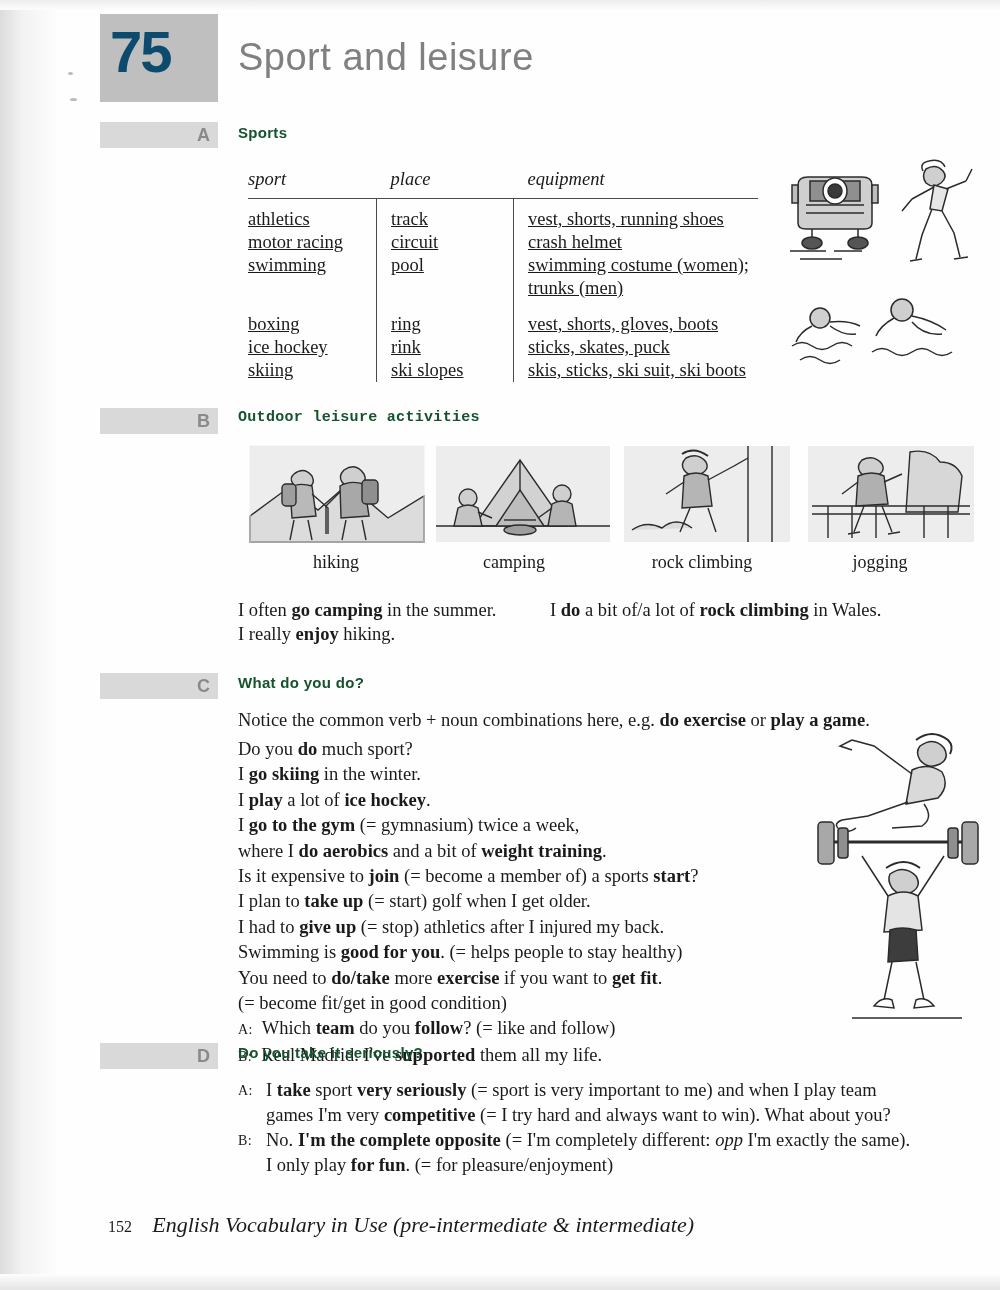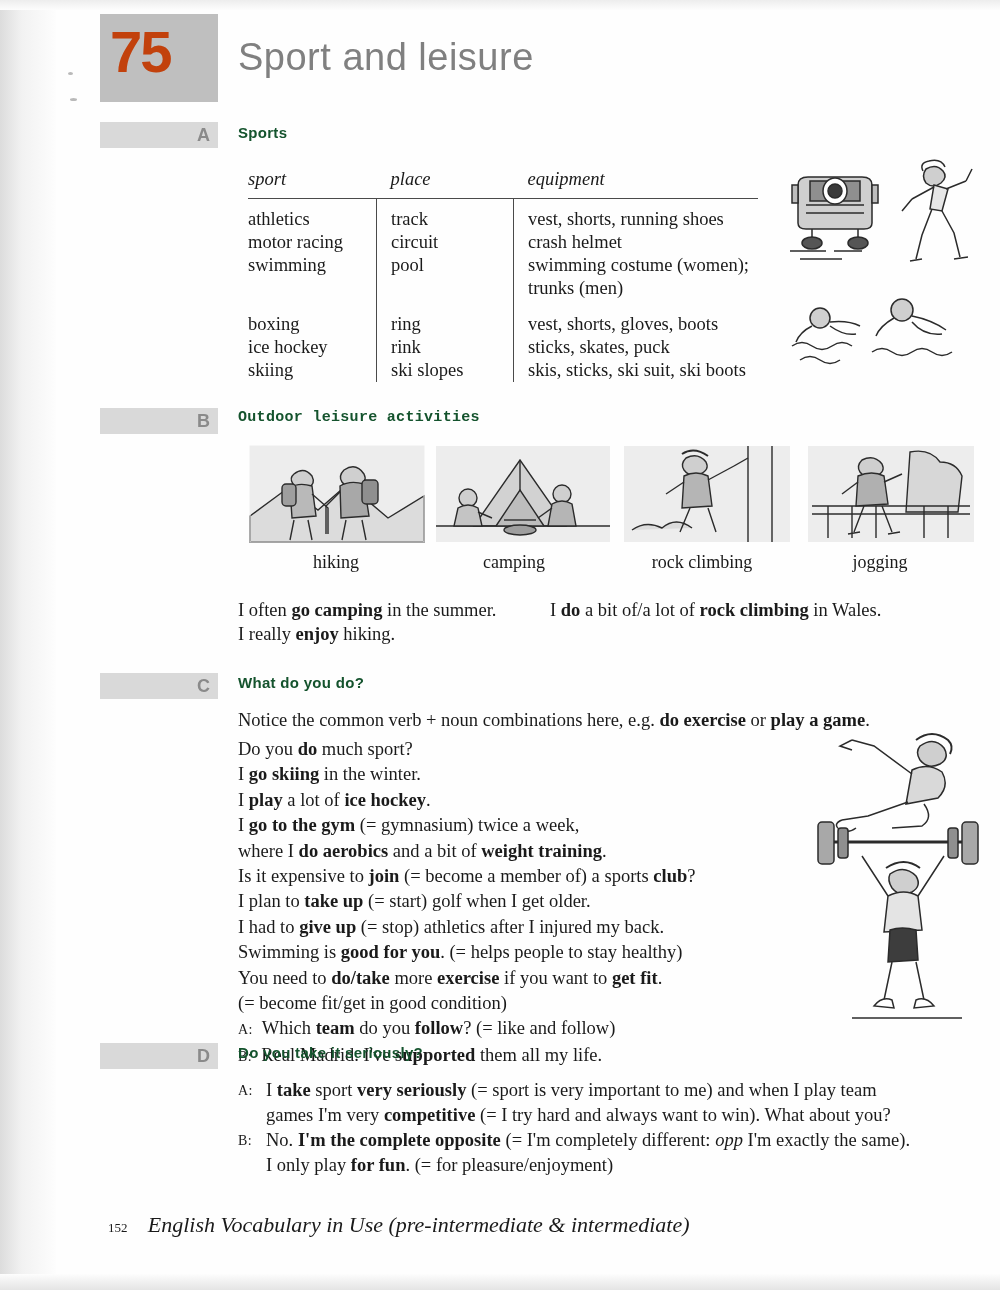--- a/index.html
+++ b/index.html
@@ -55,21 +55,21 @@
     background: #bfbfbf;
   }
   .unit-number {
     position: absolute;
     left: 110px;
     top: 18px;
     width: 100px;
     font-family: "Liberation Sans", sans-serif;
     font-weight: bold;
     font-size: 58px;
-    color: #c2410c;
+    color: #0c4a6e;
     letter-spacing: -2px;
     line-height: 68px;
   }
   .unit-title {
     position: absolute;
     left: 238px;
     top: 36px;
     font-family: "Liberation Sans", sans-serif;
     font-size: 38px;
     color: #808080;
@@ -119,20 +119,21 @@
   .tableA th {
     font-weight: normal;
     font-style: italic;
     text-align: left;
     padding: 0 0 7px 0;
     border-bottom: 1.2px solid #4a4a4a;
   }
   .tableA td {
     vertical-align: top;
     padding: 0;
+    text-decoration: underline;
   }
   .tableA .c1 { width: 128px; }
   .tableA .c2 { width: 122px; border-left: 1.2px solid #4a4a4a; padding-left: 14px;}
   .tableA .c3 { padding-left: 14px; border-left: 1.2px solid #4a4a4a; }
   .tableA th.c2, .tableA th.c3 { border-left: none; }
   .tableA .spacer td { height: 13px; }
   .tableA .pad td { padding-top: 9px; }
   .rowcell { white-space: nowrap; }
 
   
@@ -209,21 +210,21 @@
 
   
   .footer {
     position: absolute;
     left: 108px;
     bottom: 52px;
     font-size: 17px;
   }
   .footer .pageno {
     font-family: "Liberation Serif", serif;
-    font-size: 13px;
+    font-size: 16px;
     margin-right: 16px;
   }
   .footer .ftitle {
     font-style: italic;
     font-size: 22px;
   }
   b { font-weight: bold; }
   i { font-style: italic; }
 </style>
 </head>
@@ -454,21 +455,21 @@
   <div class="sec-letter" style="left:92px;top:673px;">C</div>
   <div class="sec-heading" style="top:674px;">What do you do?</div>
 
   <div class="c-intro">Notice the common verb + noun combinations here, e.g. <b>do exercise</b> or <b>play a game</b>.</div>
   <div class="c-list">
     <span class="dial">Do you <b>do</b> much sport?</span>
     <span class="dial">I <b>go skiing</b> in the winter.</span>
     <span class="dial">I <b>play</b> a lot of <b>ice hockey</b>.</span>
     <span class="dial">I <b>go to the gym</b> (= gymnasium) twice a week,</span>
     <span class="dial">where I <b>do aerobics</b> and a bit of <b>weight training</b>.</span>
-    <span class="dial">Is it expensive to <b>join</b> (= become a member of) a sports <b>club</b>?</span>
+    <span class="dial">Is it expensive to <b>join</b> (= become a member of) a sports <b>start</b>?</span>
     <span class="dial">I plan to <b>take up</b> (= start) golf when I get older.</span>
     <span class="dial">I had to <b>give up</b> (= stop) athletics after I injured my back.</span>
     <span class="dial">Swimming is <b>good for you</b>. (= helps people to stay healthy)</span>
     <span class="dial">You need to <b>do/take</b> more <b>exercise</b> if you want to <b>get fit</b>.</span>
     <span class="dial">(= become fit/get in good condition)</span>
     <span class="dial"><span class="smcap">A:</span>&nbsp; Which <b>team</b> do you <b>follow</b>? (= like and follow)</span>
     <span class="dial"><span class="smcap">B:</span>&nbsp; Real Madrid. I've <b>supported</b> them all my life.</span>
   </div>
 
   <div class="art" style="left:812px;top:724px;">

